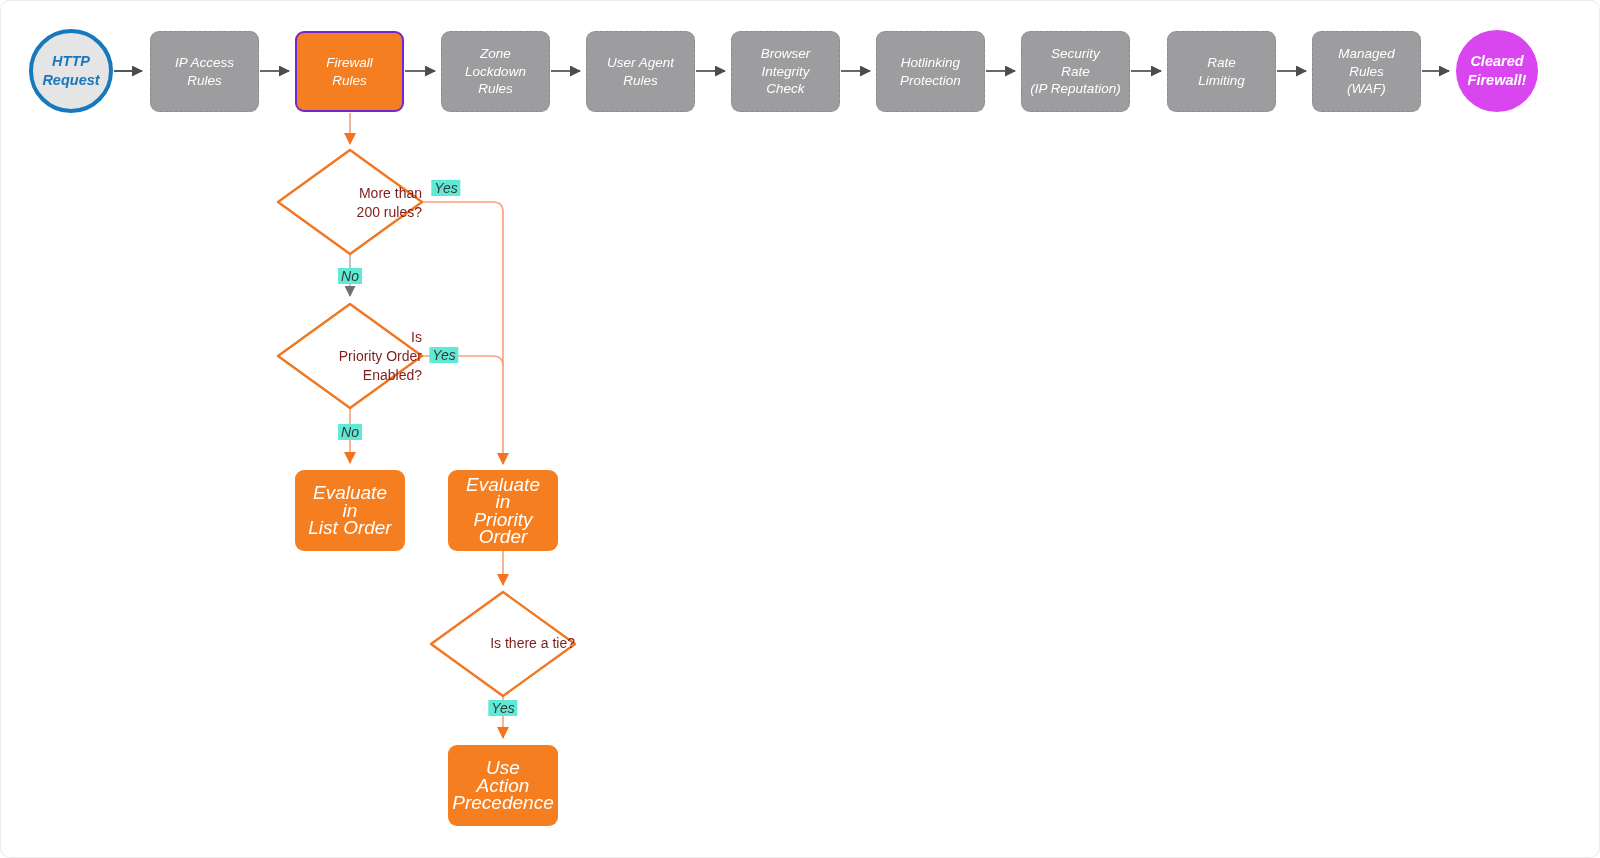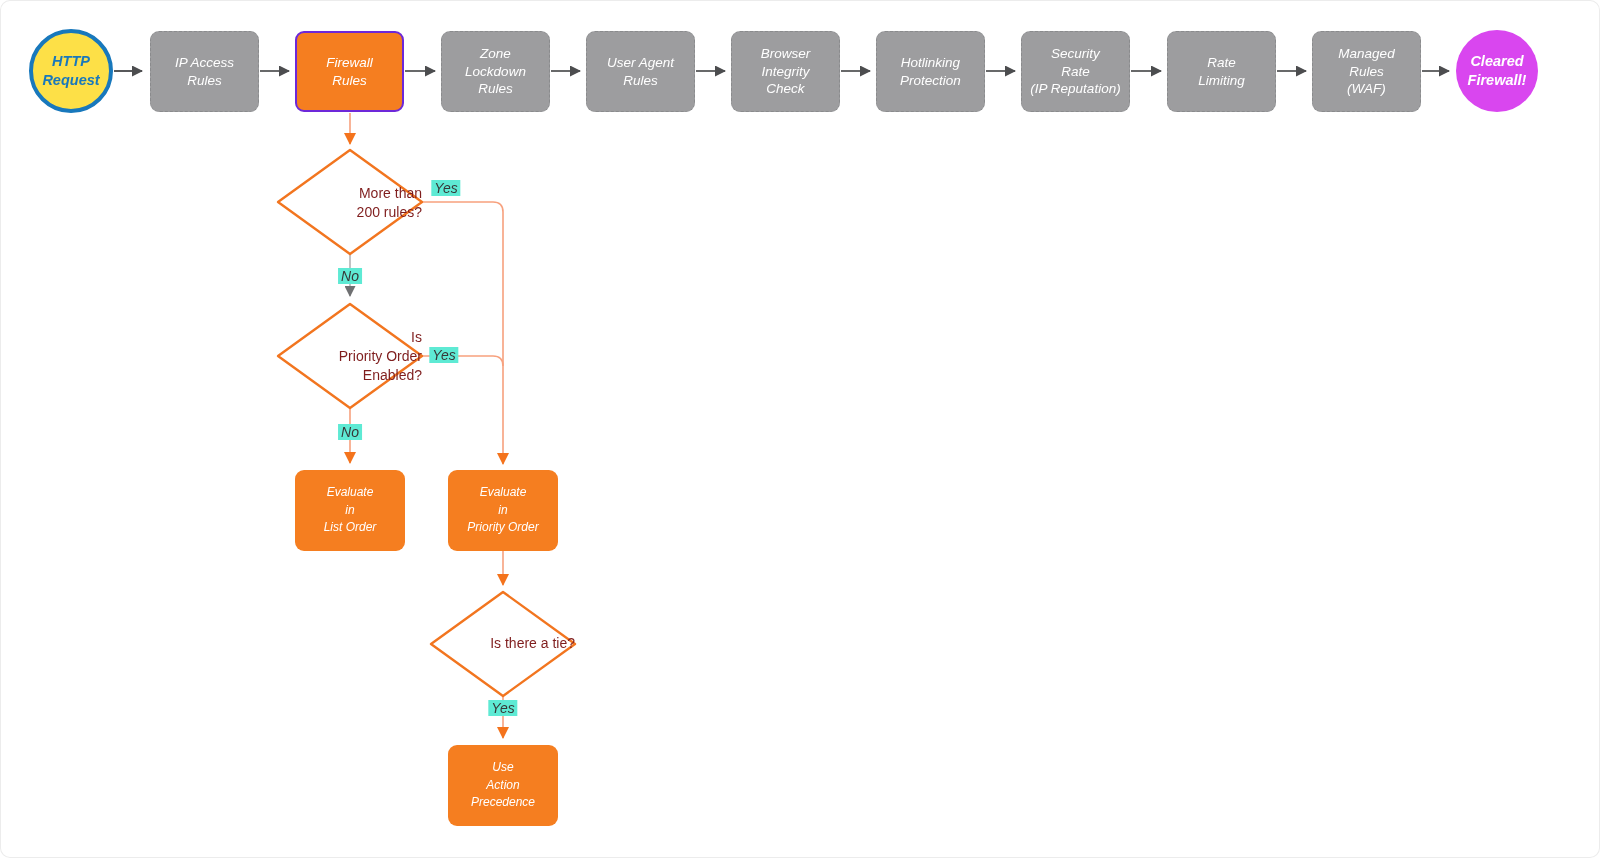--- a/index.html
+++ b/index.html
@@ -14,25 +14,25 @@
   }
   .stage {
     width:109px; height:81px; top:31px;
     background:#9d9d9f; border:1px dashed #8a8b8d; border-radius:9px;
     color:#ffffff; font-style:italic; font-size:13.5px; line-height:17.5px;
   }
   .stage.active { background:#f57e20; border:2px solid #6d28d9; }
   .process {
     width:110px; height:81px;
     background:#f57e20; border-radius:9px;
-    color:#ffffff; font-style:italic; font-size:12px; line-height:17.5px;
+    color:#ffffff; font-style:italic; font-size:19px; line-height:17.5px;
   }
   .circle-start {
     left:29px; top:29px; width:84px; height:84px; border-radius:50%;
-    border:4px solid #1878bc; background:#fde047;
+    border:4px solid #1878bc; background:#e5e5e5;
     color:#1878bc; font-weight:bold; font-style:italic; font-size:14.5px; line-height:19px;
   }
   .circle-end {
     left:1456px; top:30px; width:82px; height:82px; border-radius:50%;
     background:#d946ef; color:#ffffff;
     font-weight:bold; font-style:italic; font-size:14.5px; line-height:19px;
   }
   .dlabel {
     position:absolute; text-align:right; white-space:pre-line;
     color:#7f1d1d; font-size:14px; line-height:19px; width:144px;

